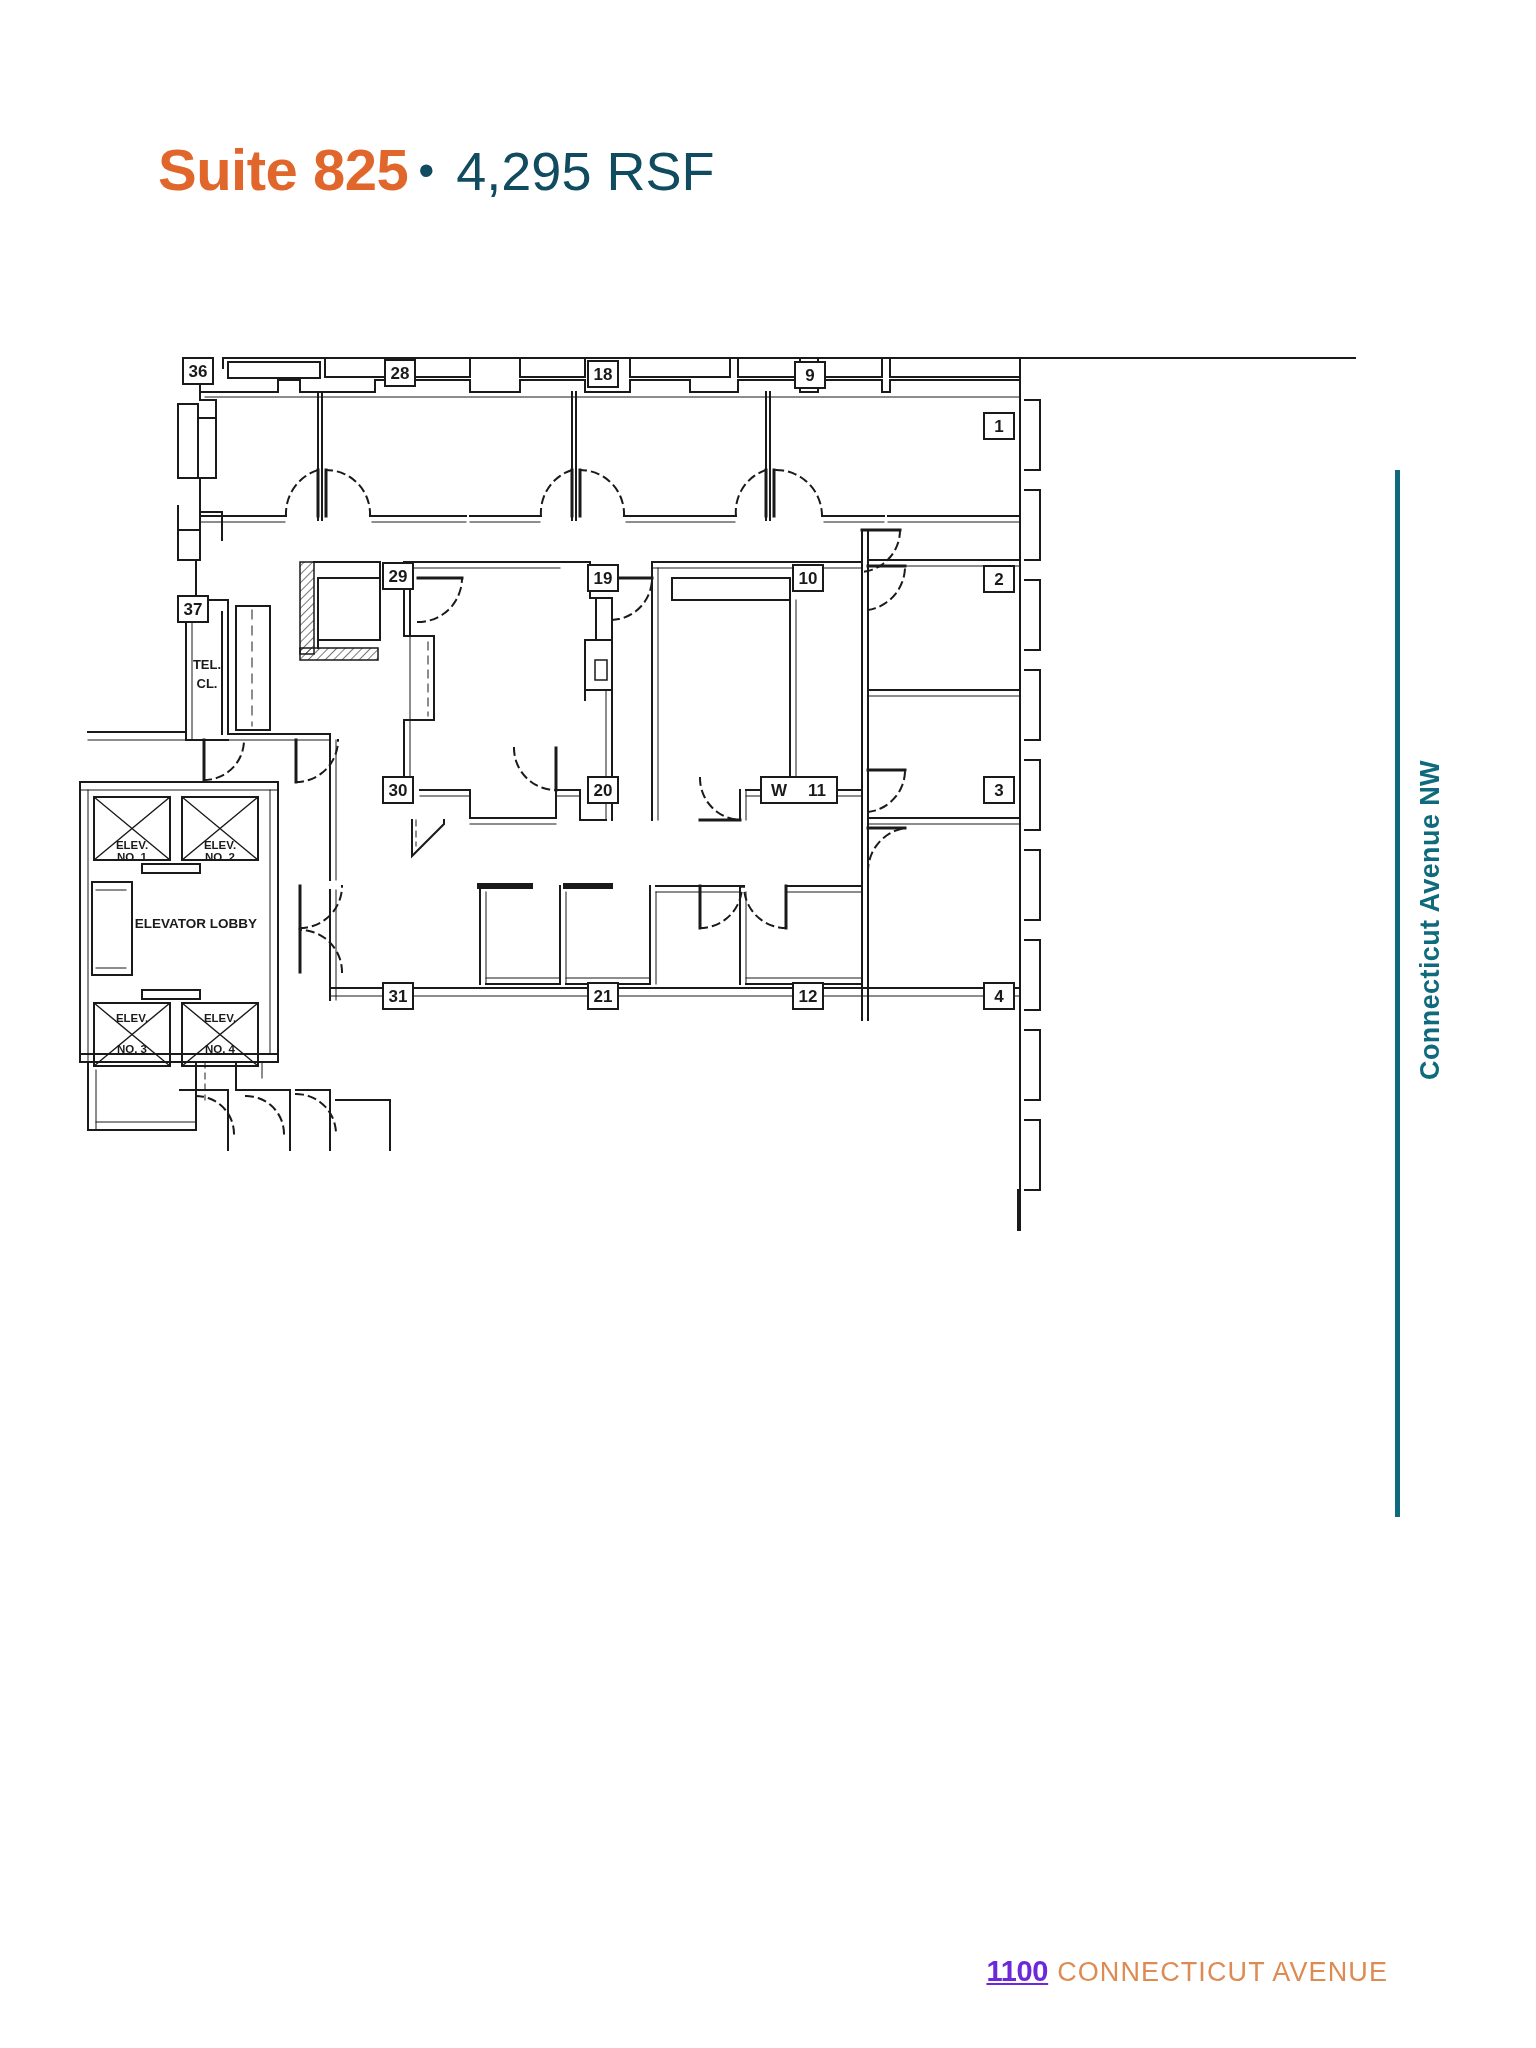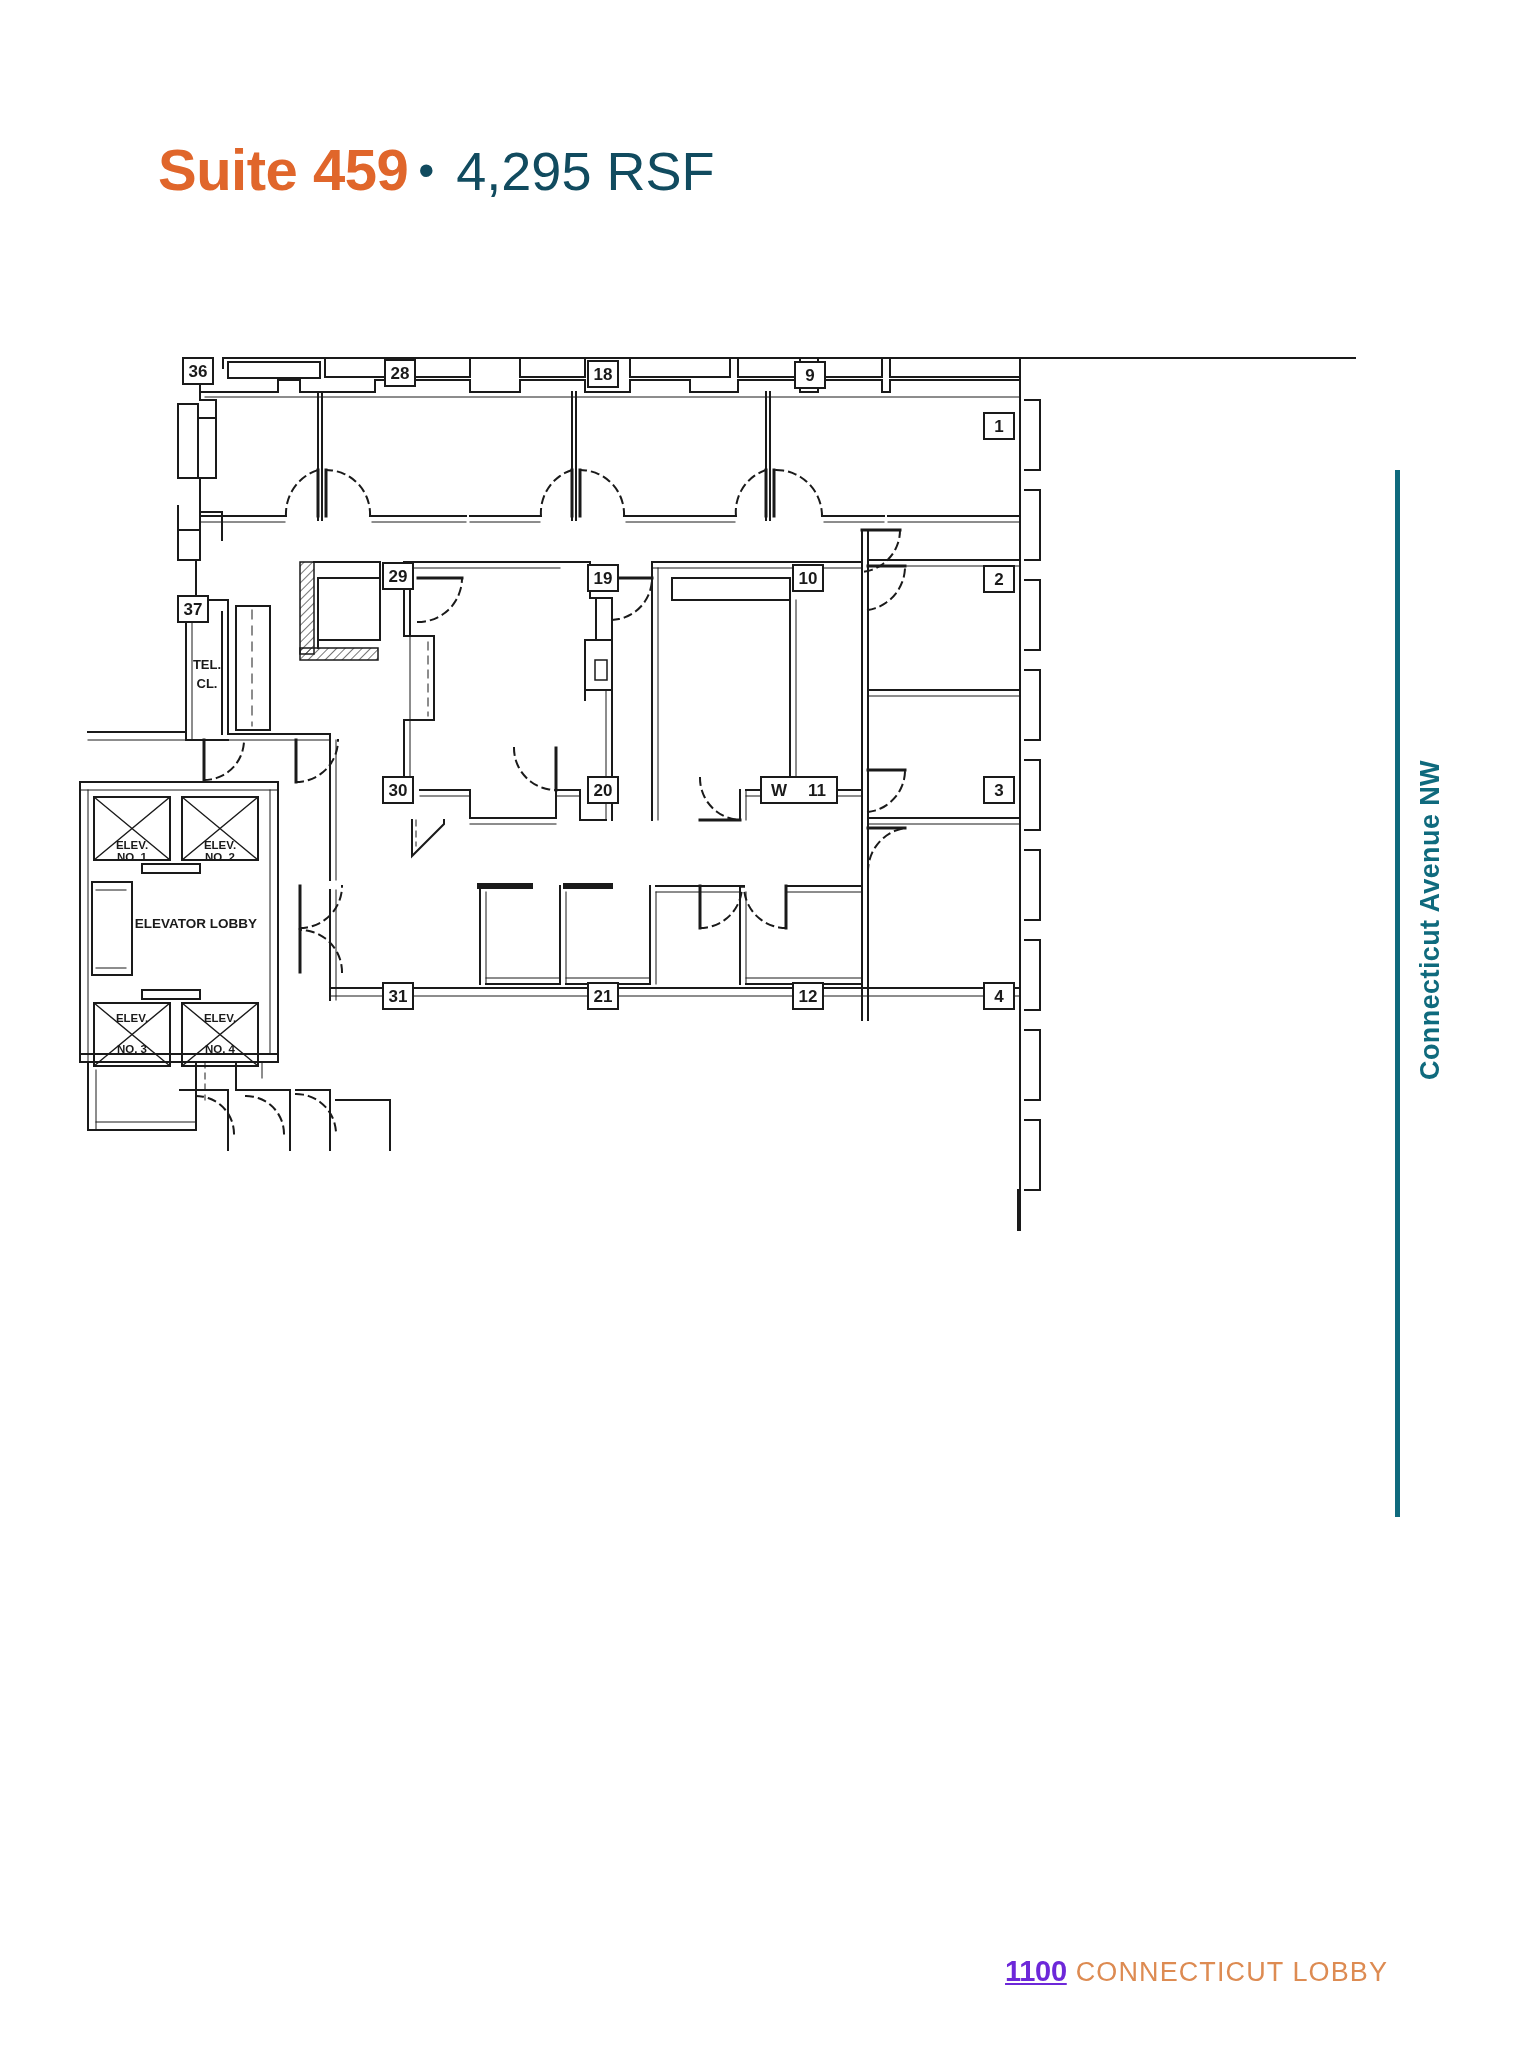--- a/index.html
+++ b/index.html
@@ -40,21 +40,21 @@
   #plan { position:absolute; left:0; top:0; width:1536px; height:2048px; }
   #plan svg { display:block; }
 
   
   .tag-text { font-family:"Liberation Sans", sans-serif; font-weight:bold; }
 </style>
 </head>
 <body>
 
 <div id="header">
-  <span class="suite" style="color: rgb(224, 102, 43);">Suite 459</span><span class="sep" style="color: rgb(17, 75, 95);">•</span><span class="rsf" style="color: rgb(17, 75, 95);">4,295 RSF</span>
+  <span class="suite" style="color: rgb(224, 102, 43);">Suite 825</span><span class="sep" style="color: rgb(17, 75, 95);">•</span><span class="rsf" style="color: rgb(17, 75, 95);">4,295 RSF</span>
 </div>
 
 <div id="plan">
 <svg width="1536" height="2048" viewBox="0 0 1536 2048" xmlns="http://www.w3.org/2000/svg">
   <defs>
     <pattern id="hatch" width="6" height="6" patternUnits="userSpaceOnUse" patternTransform="rotate(45)">
       <line x1="0" y1="0" x2="0" y2="6" stroke="#1a1a1a" stroke-width="1.2"></line>
     </pattern>
   </defs>
 
@@ -425,14 +425,14 @@
     <text x="220" y="1022" font-size="11.5" text-anchor="middle">ELEV.</text>
     <text x="220" y="1053" font-size="11.5" text-anchor="middle">NO. 4</text>
   </g>
 </svg>
 </div>
 
 <div id="street-rule" style="background: rgb(15, 106, 125);"></div>
 <div id="street-label" style="color: rgb(15, 106, 125);">Connecticut Avenue NW</div>
 
 <div id="footer">
-  <span class="f-num" style="color: #6d28d9; text-decoration: underline;">1100</span><span class="f-txt" style="color: rgb(221, 139, 82);">CONNECTICUT LOBBY</span>
+  <span class="f-num" style="color: #6d28d9; text-decoration: underline;">1100</span><span class="f-txt" style="color: rgb(221, 139, 82);">CONNECTICUT AVENUE</span>
 </div>
 
 </body></html>

